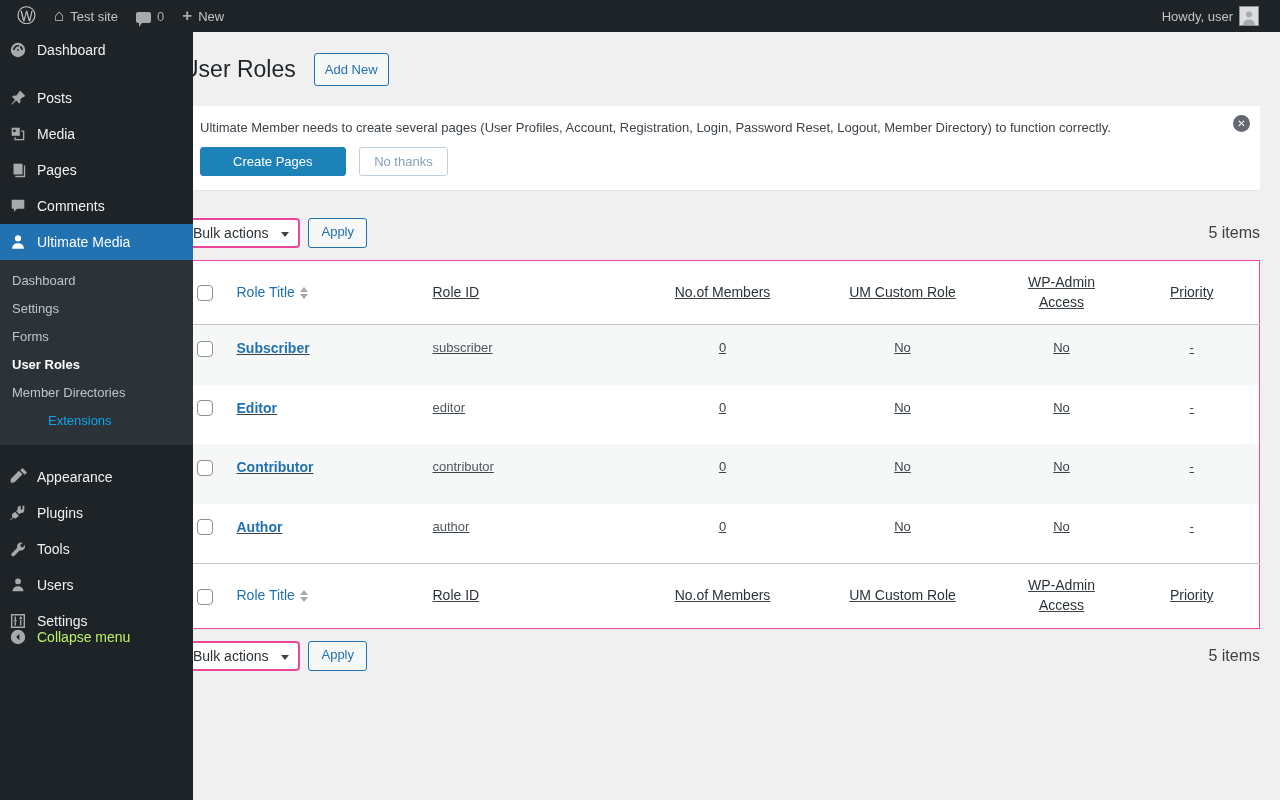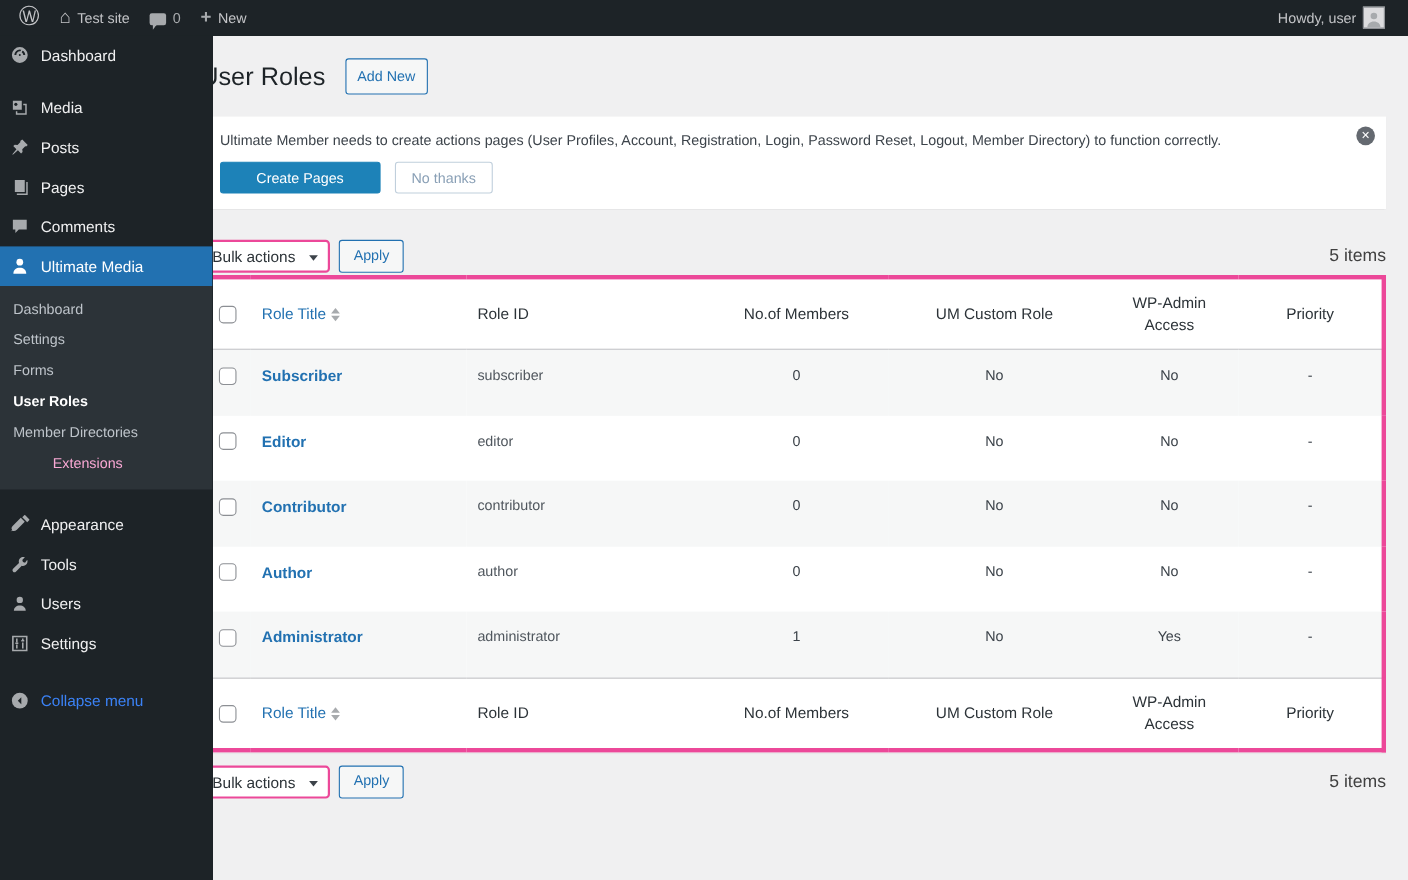--- a/index.html
+++ b/index.html
@@ -42,22 +42,22 @@
   }
   .menu-item .mi { width:20px; height:20px; display:inline-flex; align-items:center; justify-content:center; flex:0 0 20px; }
   .menu-item svg { fill:#a7aaad; }
   .sep-sm { height:12px; }
   .sep-lg { height:14px; }
   .menu-item.active { background:#2271b1; color:#fff; }
   .menu-item.active svg { fill:#fff; }
   .submenu { background:#2c3338; padding:7px 0 10px 0; }
   .submenu a { display:block; padding:7px 12px 7px 12px; color:#bec4ca; font-size:13px; line-height:14px; }
   .submenu a.current { color:#fff; font-weight:bold; }
-  .submenu a.hl { color:#f9a8d4;padding-left:48px; }
-  .collapse-item { color:#3b82f6; position:absolute; bottom:145px; left:0; right:0; }
+  .submenu a.hl { color:#0ea5e9;padding-left:48px; }
+  .collapse-item { color:#bef264; position:absolute; bottom:145px; left:0; right:0; }
   .collapse-item svg { fill:#a7aaad; }
 
   
   .content { margin-left:160px; padding:53px 20px 0 22px; }
   .title-row { display:flex; align-items:center; gap:18px; }
   h1.page-title { font-size:23px; font-weight:400; color:#1d2327; margin:0; line-height:29px; }
   .btn { display:inline-block; font-size:13px; border-radius:3px; cursor:pointer; line-height:normal;
          font-family:"Liberation Sans", sans-serif; }
   .btn-secondary { background:#f6f7f7; border:1px solid #2271b1; color:#2271b1; padding:8px 10px; }
   .btn-primary { background:#1d82b8; border:1px solid #1d82b8; color:#fff; padding:6px 32px; }
@@ -86,22 +86,23 @@
     padding:5px 30px 5px 9px; font-size:14px; color:#2c3338; cursor:pointer; height:30px;
   }
   .bulk-select .chev { position:absolute; right:9px; top:12px; width:0; height:0;
     border-left:4px solid transparent; border-right:4px solid transparent; border-top:5px solid #3c434a; }
   .apply-btn { margin-left:8px; padding:5px 12px; font-size:13px; height:30px; }
   .items-count { margin-left:auto; color:#404040; font-size:16px; }
 
   
   table.roles {
     width:100%; border-collapse:collapse; background:#fff;
-    border:4px solid #ec4899; box-shadow:0 1px 1px rgba(0,0,0,.04);
-    margin-top:2px;
+    border:1px solid #ec4899; box-shadow:0 1px 1px rgba(0,0,0,.04);
+    margin-top:12px;
+    text-decoration:underline;
   }
   .roles th {
     font-weight:400; font-size:14px; color:#2c3338; text-align:center;
     padding:12px 10px; line-height:1.4; vertical-align:middle;
   }
   .roles thead th { border-bottom:1px solid #c3c4c7; }
   .roles tfoot th { border-top:1px solid #c3c4c7; }
   .roles th.left, .roles td.left { text-align:left; }
   .roles td { padding:15px 10px 28px 10px; vertical-align:top; text-align:center; font-size:13px; }
   .roles tr.striped td { background:#f6f7f7; }
@@ -162,34 +163,34 @@
       <svg width="18" height="18" viewBox="0 0 20 20">
           <path d="M10 2a8 8 0 100 16 8 8 0 000-16zm0 2.5a5.5 5.5 0 015.5 5.5h-2a3.5 3.5 0 00-1.6-2.9l1-1.7-1.3-.8-1 1.7A3.5 3.5 0 006.5 10h-2A5.5 5.5 0 0110 4.5zM10 11a1 1 0 110-2 1 1 0 010 2z"></path>
         </svg>
     </span>
     <span>Dashboard</span>
   </a>
   <div class="sep-sm"></div>
   <a class="menu-item">
     <span class="mi">
       <svg width="18" height="18" viewBox="0 0 20 20">
+          <path d="M12.5 2l5.5 5.5-1.6 1.6-.9-.3-3 3 .3 2.8-1.5 1.5-3.2-3.2L3 17.5 2.5 17l4.1-5.1L3.4 8.7 4.9 7.2l2.8.3 3-3-.3-.9z"></path>
+        </svg>
+    </span>
+    <span>Posts</span>
+  </a>
+  <a class="menu-item">
+    <span class="mi">
+      <svg width="18" height="18" viewBox="0 0 20 20">
           <path d="M3 3h9v9H3z"></path>
           <circle cx="6" cy="6.5" r="1.6" fill="#1d2327"></circle>
           <path d="M13.5 6h3.5v11H6v-3.5h1.5v2H15.5V7.5h-2z"></path>
         </svg>
     </span>
     <span>Media</span>
-  </a>
-  <a class="menu-item">
-    <span class="mi">
-      <svg width="18" height="18" viewBox="0 0 20 20">
-          <path d="M12.5 2l5.5 5.5-1.6 1.6-.9-.3-3 3 .3 2.8-1.5 1.5-3.2-3.2L3 17.5 2.5 17l4.1-5.1L3.4 8.7 4.9 7.2l2.8.3 3-3-.3-.9z"></path>
-        </svg>
-    </span>
-    <span>Posts</span>
   </a>
   <a class="menu-item">
     <span class="mi">
       <svg width="18" height="18" viewBox="0 0 20 20">
           <path d="M5 3h10v12H5z"></path>
           <path d="M7 16.5h9.5V5H18v13H7z"></path>
         </svg>
     </span>
     <span>Pages</span>
   </a>
@@ -224,20 +225,28 @@
       <svg width="18" height="18" viewBox="0 0 20 20">
           <path d="M3 11l8-8 4 4-8 8c-1.5 1.5-3.5 1.8-5 .8L.8 17.1l1.4-2.3C1.2 13.8 1.7 12.3 3 11z"></path>
           <path d="M12.5 2.5L15 0l5 5-2.5 2.5z"></path>
         </svg>
     </span>
     <span>Appearance</span>
   </a>
   <a class="menu-item">
     <span class="mi">
       <svg width="18" height="18" viewBox="0 0 20 20">
+          <path d="M13 2v4h2V2h2v5c0 1.7-1.3 3-3 3h-1l-1.5 1.5L8 8l1.5-1.5V5c0-1.7 1.3-3 3-3zM7 9l4 4-2 2c-1.3 1.3-3.3 1.4-4.6.3L2 18l-.7-.7 2.7-2.4C2.9 13.6 3 11.6 4.3 10.3z"></path>
+        </svg>
+    </span>
+    <span>Plugins</span>
+  </a>
+  <a class="menu-item">
+    <span class="mi">
+      <svg width="18" height="18" viewBox="0 0 20 20">
           <path d="M17.5 5.5c.6 1.6.3 3.5-1 4.8-1.2 1.2-3 1.6-4.5 1.1l-6 6c-.8.8-2 .8-2.8 0s-.8-2 0-2.8l6-6C8.7 7.1 9 5.3 10.3 4c1.3-1.3 3.2-1.6 4.8-1l-2.6 2.6.7 2.1 2.1.7z"></path>
         </svg>
     </span>
     <span>Tools</span>
   </a>
   <a class="menu-item">
     <span class="mi">
       <svg width="18" height="18" viewBox="0 0 20 20">
           <circle cx="10" cy="6" r="3.2"></circle>
           <path d="M4 17c0-3.6 2.7-5.5 6-5.5s6 1.9 6 5.5z"></path>
@@ -267,21 +276,21 @@
 </div>
 
 <div class="content">
 
   <div class="title-row">
     <h1 class="page-title">User Roles</h1>
     <a class="btn btn-secondary">Add New</a>
   </div>
 
   <div class="notice">
-    <p>Ultimate Member needs to create actions pages (User Profiles, Account, Registration, Login, Password Reset, Logout, Member Directory) to function correctly.</p>
+    <p>Ultimate Member needs to create several pages (User Profiles, Account, Registration, Login, Password Reset, Logout, Member Directory) to function correctly.</p>
     <a class="btn btn-primary">Create Pages</a>
     <a class="btn btn-muted">No thanks</a>
     <button class="dismiss">
         <span>✕</span>
       </button>
   </div>
 
   <div class="tablenav top">
     <div class="bulk-select">
       <span>Bulk actions</span>
@@ -341,29 +350,20 @@
       </tr>
       <tr>
         <td><span class="checkbox"></span></td>
         <td class="left"><a class="role-link">Author</a></td>
         <td class="left role-id">author</td>
         <td>0</td>
         <td>No</td>
         <td>No</td>
         <td>-</td>
       </tr>
-      <tr class="striped">
-        <td><span class="checkbox"></span></td>
-        <td class="left"><a class="role-link">Administrator</a></td>
-        <td class="left role-id">administrator</td>
-        <td>1</td>
-        <td>No</td>
-        <td>Yes</td>
-        <td>-</td>
-      </tr>
     </tbody>
     <tfoot>
       <tr>
         <th class="col-cb"><span class="checkbox"></span></th>
         <th class="col-title left">
           <a class="sort-link">
             <span>Role Title</span>
             <span class="sort-arrows">
                 <span class="tri-up"></span>
                 <span class="tri-down"></span>

